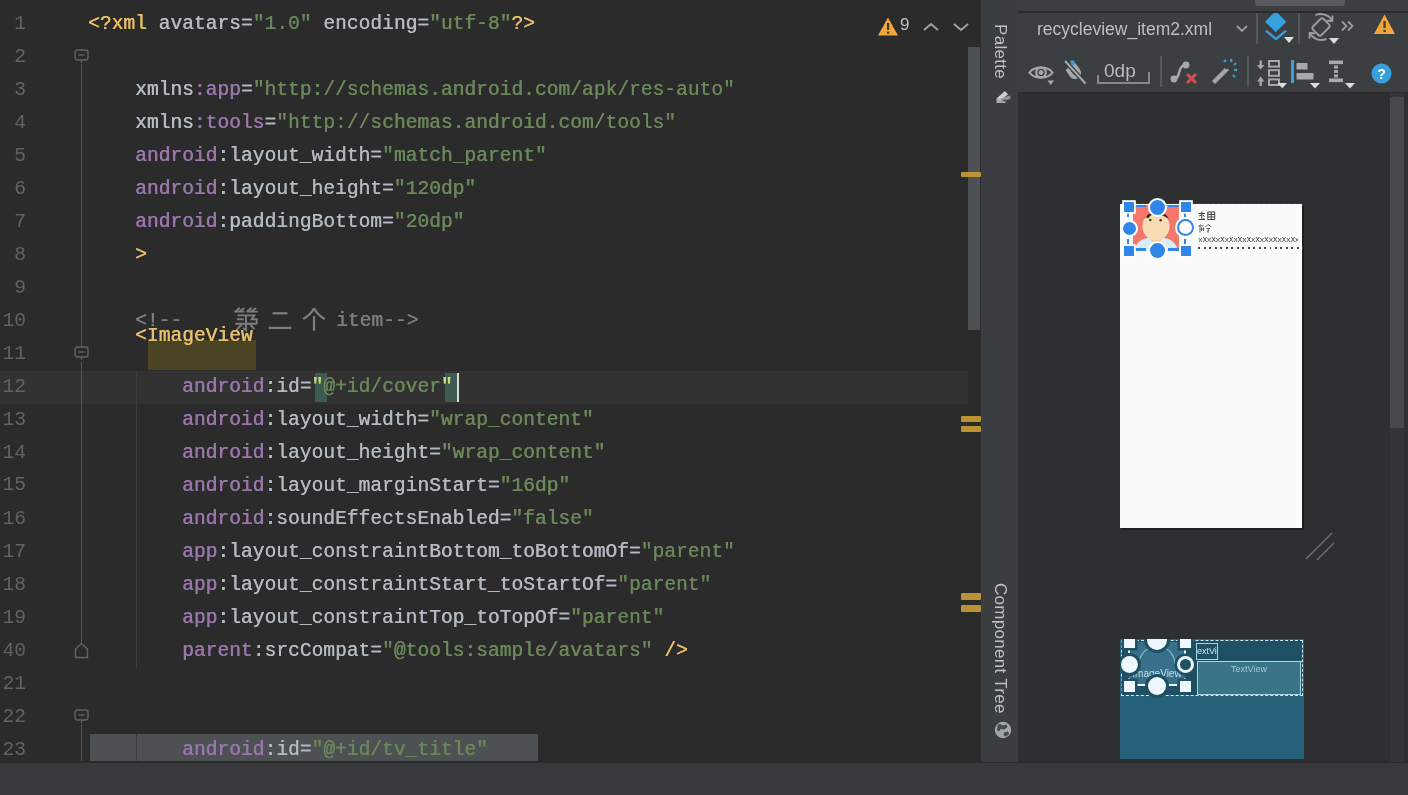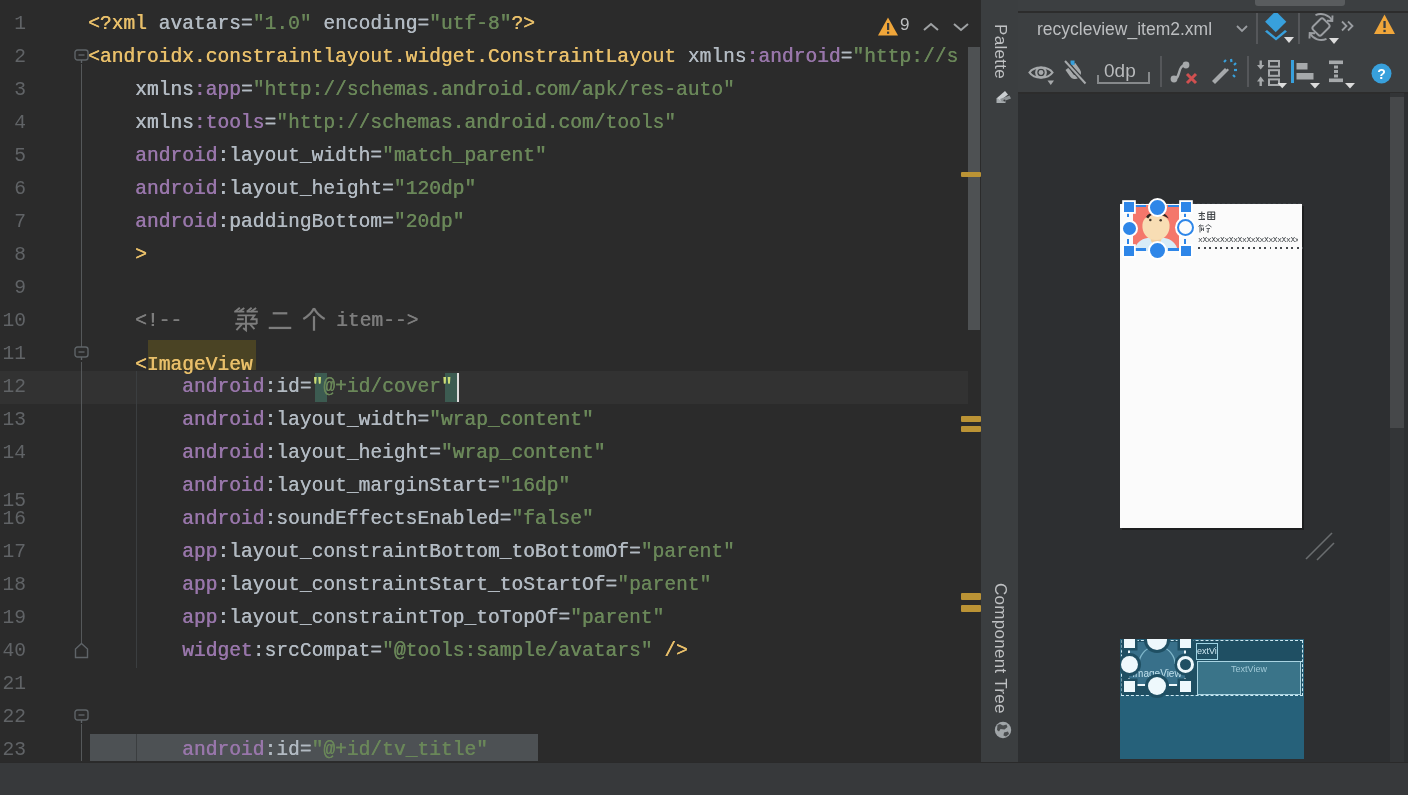--- a/index.html
+++ b/index.html
@@ -48,31 +48,30 @@
 <div class="ln" style="top:139.5px">5</div>
 <div class="ln" style="top:172.5px">6</div>
 <div class="ln" style="top:205.5px">7</div>
 <div class="ln" style="top:238.5px">8</div>
 <div class="ln" style="top:271.5px">9</div>
 <div class="ln" style="top:304.5px">10</div>
 <div class="ln" style="top:337.5px">11</div>
 <div class="ln" style="top:370.5px">12</div>
 <div class="ln" style="top:403.5px">13</div>
 <div class="ln" style="top:436.5px">14</div>
-<div class="ln" style="top:485px">15</div>
+<div class="ln" style="top:469px">15</div>
 <div class="ln" style="top:502.5px">16</div>
 <div class="ln" style="top:535.5px">17</div>
 <div class="ln" style="top:568.5px">18</div>
 <div class="ln" style="top:601.5px">19</div>
 <div class="ln" style="top:634.5px">40</div>
 <div class="ln" style="top:667.5px">21</div>
 <div class="ln" style="top:700.5px">22</div>
 <div class="ln" style="top:733.5px">23</div>
 <div class="code" style="top:7.5px"><span class="t">&lt;?xml</span><span class="w"> avatars=</span><span class="g">"1.0"</span><span class="w"> encoding=</span><span class="g">"utf-8"</span><span class="t">?&gt;</span></div>
-<div class="code" style="top:40.5px"><span class="t">&lt;androidx.constraintlayout.widget.ConstraintLayout</span><span class="w"> xmlns</span><span class="p">:android</span><span class="w">=</span><span class="g">"http://s</span></div>
 <div class="code" style="top:73.5px"><span class="w">    xmlns</span><span class="p">:app</span><span class="w">=</span><span class="g">"http://schemas.android.com/apk/res-auto"</span></div>
 <div class="code" style="top:106.5px"><span class="w">    xmlns</span><span class="p">:tools</span><span class="w">=</span><span class="g">"http://schemas.android.com/tools"</span></div>
 <div class="code" style="top:139.5px"><span class="p">    android</span><span class="w">:layout_width=</span><span class="g">"match_parent"</span></div>
 <div class="code" style="top:172.5px"><span class="p">    android</span><span class="w">:layout_height=</span><span class="g">"120dp"</span></div>
 <div class="code" style="top:205.5px"><span class="p">    android</span><span class="w">:paddingBottom=</span><span class="g">"20dp"</span></div>
 <div class="code" style="top:238.5px"><span class="t">    &gt;</span></div>
 <div class="code" style="top:304.5px"><span class="c">    &lt;!--</span></div>
 <div class="code c" style="left:336px;top:304.5px">item--&gt;</div>
 <svg class="abs" style="left:232px;top:306px" width="28" height="27" viewBox="0 0 24 24">
 <g stroke="#7d7d7d" stroke-width="1.7" fill="none">
@@ -90,30 +89,30 @@
 <path d="M5.5 6.5 H18.5"></path>
         <path d="M2 19.5 H22"></path>
       </g>
     </svg>
 <svg class="abs" style="left:300px;top:306px" width="28" height="27" viewBox="0 0 24 24">
 <g stroke="#7d7d7d" stroke-width="2" fill="none">
 <path d="M12 2 C10 6 6 9.5 2.5 11.5 M12 2 C14 6 18 9.5 21.5 11.5"></path>
         <path d="M12 9 V22"></path>
       </g>
     </svg>
-<div class="code" style="top:349px"><span class="t">    &lt;ImageView</span></div>
+<div class="code" style="top:320px"><span class="t">    &lt;ImageView</span></div>
 <div class="code" style="top:370.5px"><span class="p">        android</span><span class="w">:id=</span><span style="color:#cadd75">"</span><span class="g">@+id/cover</span><span style="color:#cadd75">"</span></div>
 <div class="code" style="top:403.5px"><span class="p">        android</span><span class="w">:layout_width=</span><span class="g">"wrap_content"</span></div>
 <div class="code" style="top:436.5px"><span class="p">        android</span><span class="w">:layout_height=</span><span class="g">"wrap_content"</span></div>
 <div class="code" style="top:469.5px"><span class="p">        android</span><span class="w">:layout_marginStart=</span><span class="g">"16dp"</span></div>
 <div class="code" style="top:502.5px"><span class="p">        android</span><span class="w">:soundEffectsEnabled=</span><span class="g">"false"</span></div>
 <div class="code" style="top:535.5px"><span class="p">        app</span><span class="w">:layout_constraintBottom_toBottomOf=</span><span class="g">"parent"</span></div>
 <div class="code" style="top:568.5px"><span class="p">        app</span><span class="w">:layout_constraintStart_toStartOf=</span><span class="g">"parent"</span></div>
 <div class="code" style="top:601.5px"><span class="p">        app</span><span class="w">:layout_constraintTop_toTopOf=</span><span class="g">"parent"</span></div>
-<div class="code" style="top:634.5px"><span class="p">        widget</span><span class="w">:srcCompat=</span><span class="g">"@tools:sample/avatars"</span><span class="t"> /&gt;</span></div>
+<div class="code" style="top:634.5px"><span class="p">        parent</span><span class="w">:srcCompat=</span><span class="g">"@tools:sample/avatars"</span><span class="t"> /&gt;</span></div>
 <div class="code" style="top:733.5px"><span class="p">        android</span><span class="w">:id=</span><span class="g">"@+id/tv_title"</span></div>
 <svg class="abs" style="left:877px;top:16px" width="22" height="21" viewBox="0 0 22 21">
 <path d="M11 1.5 L21 19.5 H1 Z" fill="#f0a63a"></path>
       <rect x="10" y="7" width="2.2" height="7" fill="#3b3b3b"></rect>
       <rect x="10" y="15.6" width="2.2" height="2.2" fill="#3b3b3b"></rect>
     </svg>
 <div class="abs" style="left:900px;top:15px;font-family:'Liberation Sans',sans-serif;font-size:17px;color:#bdbfc1">9</div>
 <svg class="abs" style="left:921px;top:21px" width="20" height="12" viewBox="0 0 20 12">
       <path d="M3 9 L10 3 L17 9" stroke="#9fa2a4" stroke-width="2" fill="none"></path>
     </svg>

